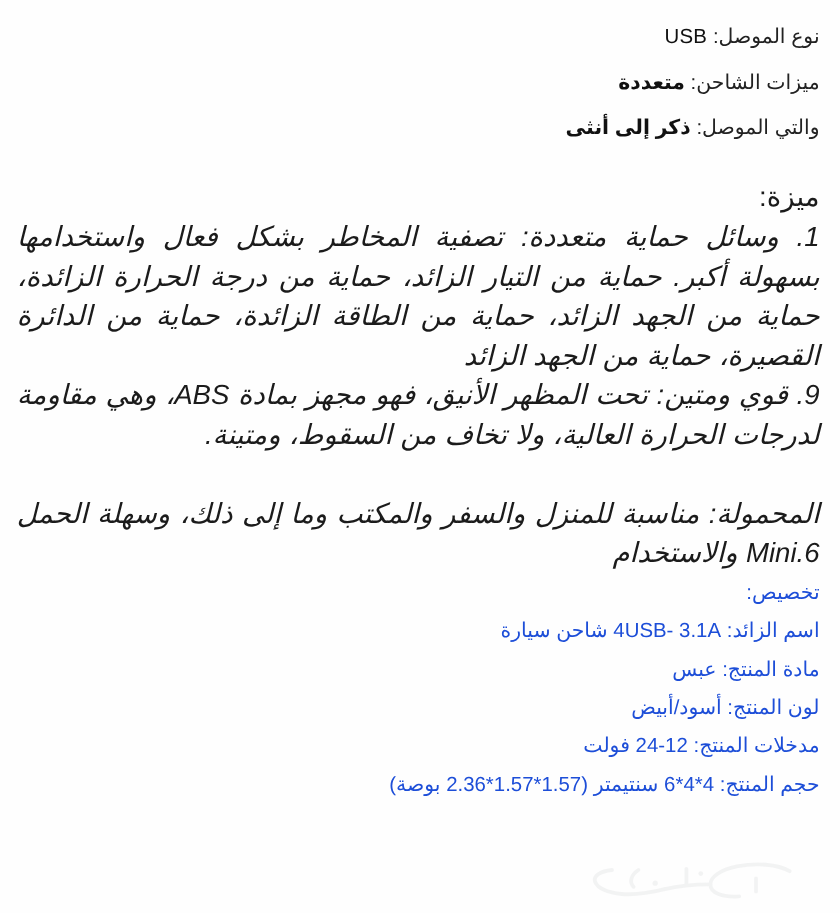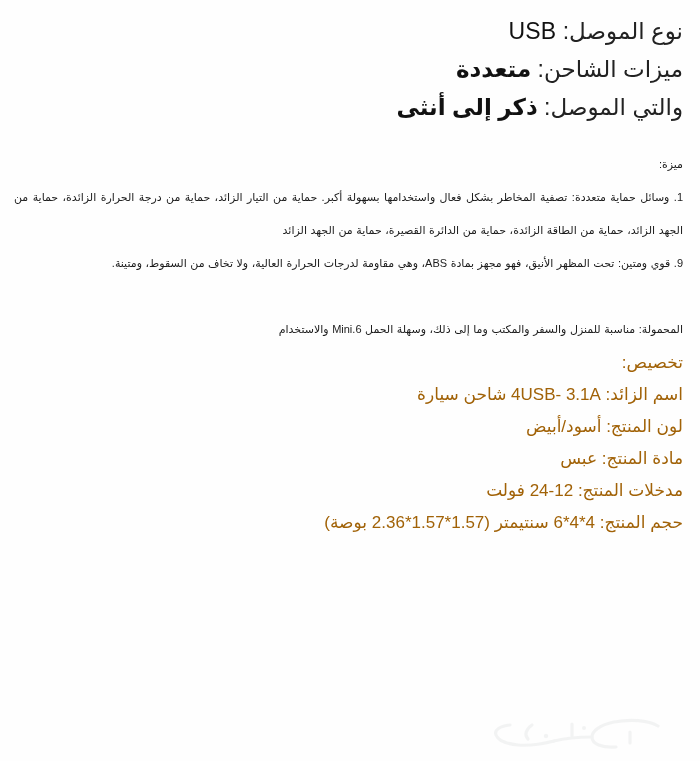--- a/index.html
+++ b/index.html
@@ -25,21 +25,21 @@
     padding: 0 17px 0 14px;
     direction: rtl;
     text-align: right;
   }
 
   
   .attr-list {
     padding-top: 12px;
   }
   .attr-row {
-    font-size: 23px;
+    font-size: 17px;
     line-height: 38px;
     white-space: nowrap;
     color: #1c1c1c;
   }
   .attr-label {
     font-weight: 400;
     color: #222;
   }
   .attr-value {
     font-weight: 700;
@@ -66,45 +66,46 @@
     font-size: 16px;
     color: #a3a3a3;
     transform: translateY(-1px);
   }
 
   
   .desc {
     margin-top: 22px;
   }
   .para {
-    font-size: 11px;
+    font-size: 23px;
     line-height: 33px;
     color: #1b1b1b;
     text-align: right;
     word-spacing: .5px;
   }
   .para.justify {
     text-align: justify;
     text-align-last: right;
+    font-style: italic;
   }
   .spacer {
     height: 33px;
   }
   .para.tight {
     line-height: 32px;
   }
 
   
   .specs {
     margin-top: 2px;
   }
   .spec-line {
     font-size: 17px;
     line-height: 32px;
-    color: #a16207;
+    color: #1d4ed8;
     white-space: nowrap;
   }
 
   
   .watermark {
     position: absolute;
     left: 480px;
     top: 716px;
     width: 190px;
     height: 42px;
@@ -155,22 +156,22 @@
 
     <div class="para justify tight">المحمولة: مناسبة للمنزل والسفر والمكتب وما إلى ذلك، وسهلة الحمل 6.Mini والاستخدام</div>
 
   </div>
 
   <div class="specs">
 
     <div class="spec-line">تخصيص:</div>
 
     <div class="spec-line">اسم الزائد: 4USB- 3.1A شاحن سيارة</div>
+    <div class="spec-line">مادة المنتج: عبس</div>
     <div class="spec-line">لون المنتج: أسود/أبيض</div>
-    <div class="spec-line">مادة المنتج: عبس</div>
     <div class="spec-line">مدخلات المنتج: 12-24 فولت</div>
     <div class="spec-line">حجم المنتج: 4*4*6 سنتيمتر (1.57*1.57*2.36 بوصة)</div>
 
   </div>
 
   <div class="watermark">
     <svg viewBox="0 0 190 42" xmlns="http://www.w3.org/2000/svg" aria-hidden="true">
       <g fill="none" stroke="#b9bcc0" stroke-width="3.2" stroke-linecap="round" stroke-linejoin="round">
         <path d="M178 10 C 168 4, 150 3, 134 6 C 120 9, 112 15, 112 21 C 112 28, 122 32, 136 31"></path>
         <path d="M112 21 C 100 21, 86 22, 74 25"></path>

